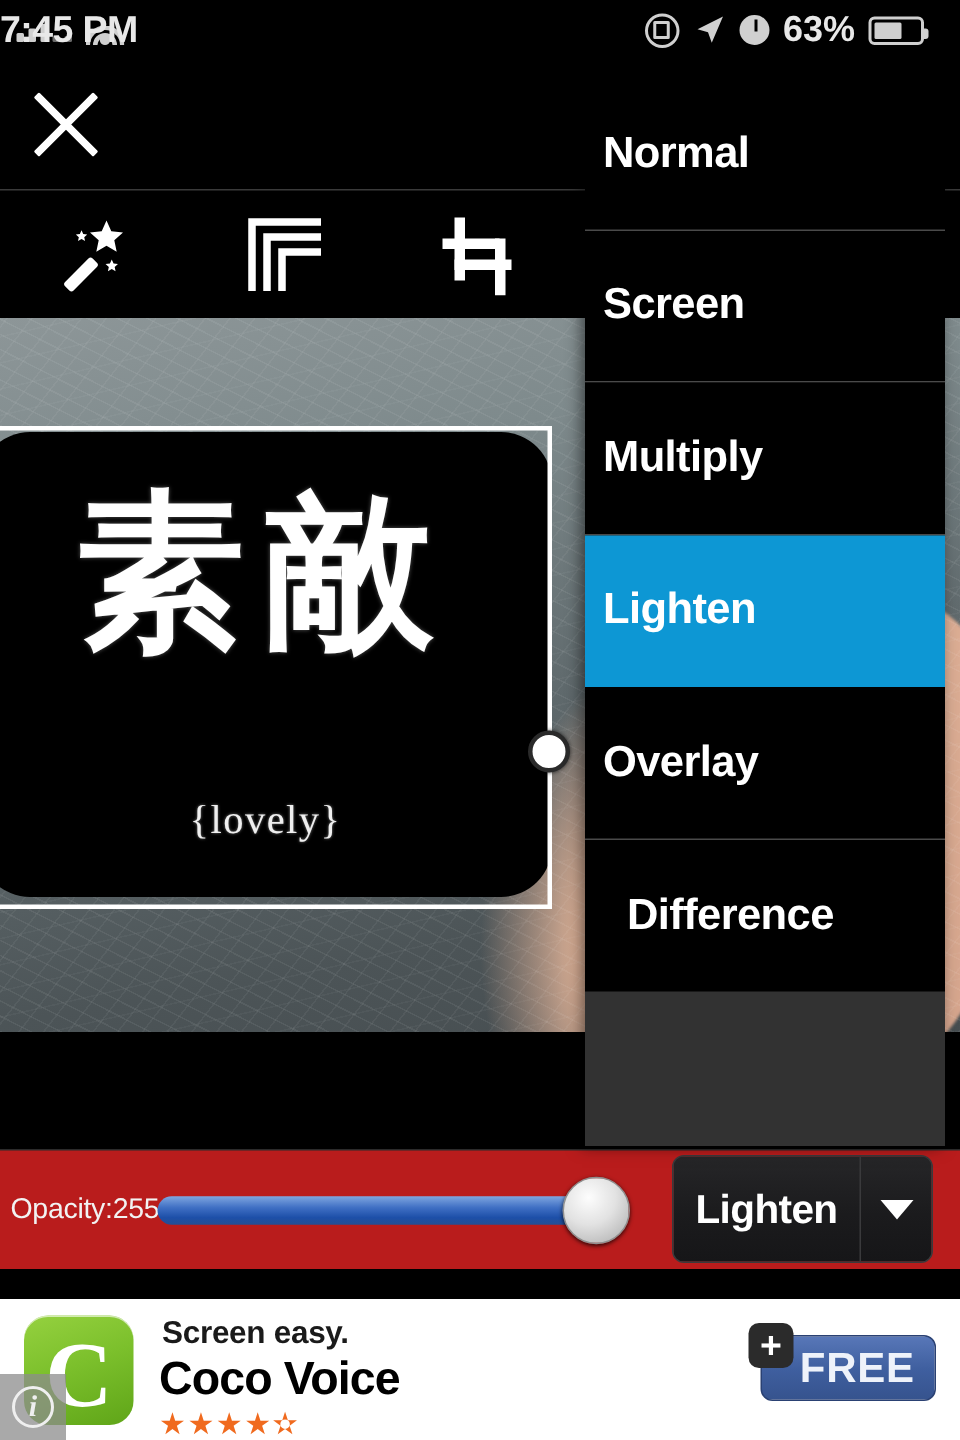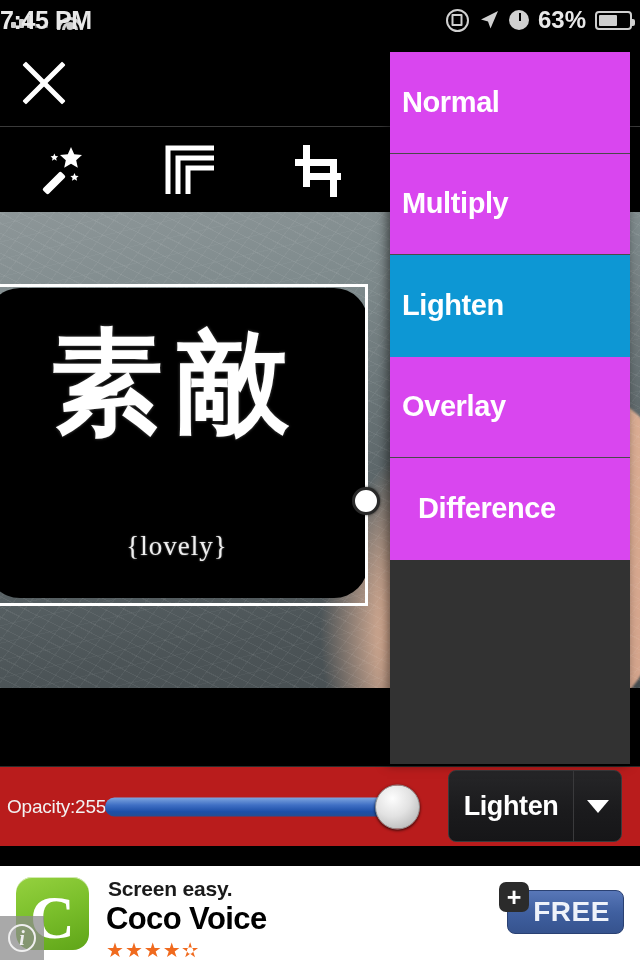--- a/index.html
+++ b/index.html
@@ -11,21 +11,21 @@
   }
 
   
   #statusbar{
     position:absolute; left:0; top:0; width:640px; height:40px;
     background:#000; display:flex; align-items:center;
   }
   .sb-left{ display:flex; align-items:center; gap:9px; padding-left:11px; }
   .sb-center{ position:absolute; left:0; right:0; text-align:left;
               font-size:25px; font-weight:700; letter-spacing:-0.4px; color:#e8e8e8; }
-  .sb-right{ position:absolute; right:8px; display:flex; align-items:center; gap:9px; }
+  .sb-right{ position:absolute; right:24px; display:flex; align-items:center; gap:9px; }
   .sig{ display:flex; align-items:flex-end; gap:3px; height:16px; }
   .sig i{ display:block; width:5px; background:#cfcfcf; border-radius:1px; }
   .sig i:nth-child(1){ height:6px; }
   .sig i:nth-child(2){ height:9px; }
   .sig i:nth-child(3){ height:12px; }
   .sig i:nth-child(4){ height:4px; background:#6a6a6a; }
   .sig i:nth-child(5){ height:4px; background:#6a6a6a; }
   .carrier{ font-size:26px; font-weight:700; color:#e8e8e8; letter-spacing:-0.3px; }
   .wifi{ width:26px; height:19px; position:relative; }
   .wifi b{ position:absolute; left:50%; bottom:0; transform:translateX(-50%);
@@ -130,21 +130,21 @@
       display:flex; align-items:center; justify-content:center; }
   .caret{ width:0;height:0; border-left:11px solid transparent;
       border-right:11px solid transparent; border-top:13px solid #fff; }
 
   
   #blendMenu{ position:absolute; left:390px; top:52px; width:240px; height:712px;
       background:#323232; box-shadow:-3px 0 10px rgba(0,0,0,.55); overflow:hidden; z-index:20; }
   .menu-item{ position:relative; height:101.5px; display:flex; align-items:center;
       padding-left:12px; font-size:29px; font-weight:700; color:#fff;
       letter-spacing:-0.4px; cursor:pointer;
-      border-bottom:1px solid #4a4a4a; background:#d946ef; }
+      border-bottom:1px solid #4a4a4a; background:#000000; }
   .menu-item:last-child{ border-bottom:none;padding-left:28px; }
   .menu-item.selected{ background:#0d97d4; border-bottom-color:#0d97d4; }
 
   
   #adBanner{ position:absolute; left:0; top:866px; width:640px; height:94px;
       background:#fff; overflow:hidden; }
   #adIcon{ position:absolute; left:16px; top:11px; width:73px; height:73px; border-radius:16px;
       background:linear-gradient(160deg,#95d13f 0%, #7cc02c 45%, #5fa518 100%);
       box-shadow:inset 0 1px 0 rgba(255,255,255,.6); }
   #adIconGlyph{ position:absolute; left:0; right:0; top:4px; text-align:center;
@@ -270,20 +270,23 @@
   <span id="blendSelectArrowBox">
       <i class="caret"></i>
     </span>
 </div>
 
 <div id="blendMenu">
     <div class="menu-item">
       <span>Normal</span>
     </div>
     <div class="menu-item">
+      <span>Screen</span>
+    </div>
+    <div class="menu-item">
       <span>Multiply</span>
     </div>
     <div class="menu-item selected">
       <span>Lighten</span>
     </div>
     <div class="menu-item">
       <span>Overlay</span>
     </div>
     <div class="menu-item">
       <span>Difference</span>

